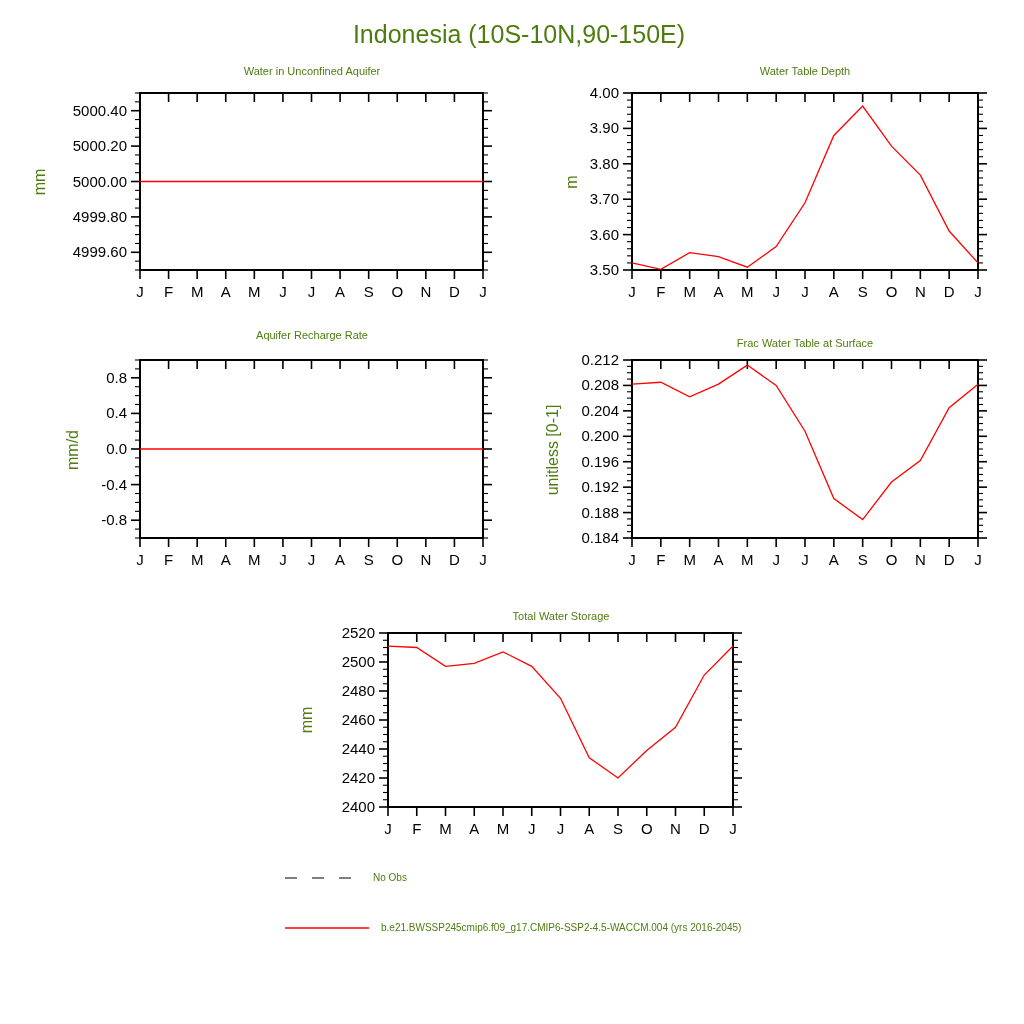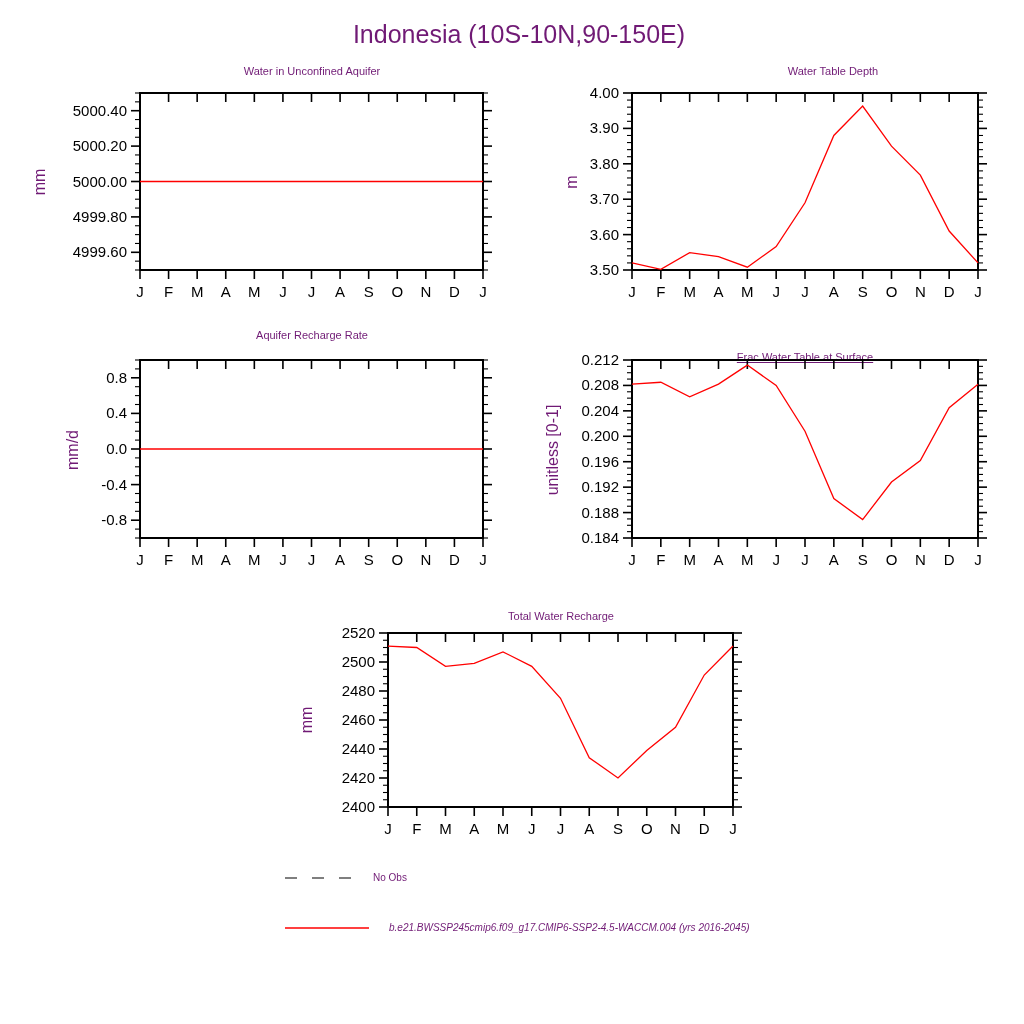--- a/index.html
+++ b/index.html
@@ -1,61 +1,61 @@
 <!DOCTYPE html>
 <html><head>
 <meta charset="utf-8">
 <style>
   html,body{margin:0;padding:0;background:#ffffff;}
   .canvas{
     position:relative;width:1024px;height:1024px;background:#ffffff;
-    font-family:"Liberation Sans",sans-serif;color:#701a75;overflow:hidden;
+    font-family:"Liberation Sans",sans-serif;color:#4d7c0f;overflow:hidden;
   }
   .main-title{
     position:absolute;left:519px;top:20px;transform:translateX(-50%);
     font-size:25px;white-space:nowrap;
   }
   .sub-title{
     position:absolute;transform:translateX(-50%);
     font-size:11px;white-space:nowrap;
   }
   #title-0{left:312px;top:65px;}
-  #title-1{left:805px;top:65px;margin-left:28px;}
+  #title-1{left:805px;top:65px;}
   #title-2{left:312px;top:329px;}
-  #title-3{left:805px;top:351px;text-decoration:underline;}
+  #title-3{left:805px;top:337px;}
   #title-4{left:561px;top:610px;}
   .ylab{
     position:absolute;transform:translate(-50%,-50%) rotate(-90deg);
     font-size:16px;white-space:nowrap;
   }
   #ylab-0{left:40px;top:182px;}
   #ylab-1{left:572px;top:182px;}
   #ylab-2{left:73px;top:450px;}
   #ylab-3{left:553px;top:450px;}
   #ylab-4{left:307px;top:720px;}
   #plots{position:absolute;left:0;top:0;}
   .legend-row{position:absolute;display:flex;align-items:center;}
   #legend-no-obs{left:285px;top:872px;text-align:right;}
   #legend-model{left:285px;top:922px;}
   #legend-no-obs .legend-label{margin-left:22px;}
-  #legend-model .legend-label{margin-left:20px;font-style:italic;}
+  #legend-model .legend-label{margin-left:12px;}
   .legend-label{font-size:10px;white-space:nowrap;}
 </style>
 </head>
 <body>
 
 <div class="canvas">
 
   <div class="main-title">Indonesia (10S-10N,90-150E)</div>
 
   <div class="sub-title" id="title-0">Water in Unconfined Aquifer</div>
   <div class="sub-title" id="title-1">Water Table Depth</div>
   <div class="sub-title" id="title-2">Aquifer Recharge Rate</div>
   <div class="sub-title" id="title-3">Frac Water Table at Surface</div>
-  <div class="sub-title" id="title-4">Total Water Recharge</div>
+  <div class="sub-title" id="title-4">Total Water Storage</div>
 
   <div class="ylab" id="ylab-0">mm</div>
   <div class="ylab" id="ylab-1">m</div>
   <div class="ylab" id="ylab-2">mm/d</div>
   <div class="ylab" id="ylab-3">unitless [0-1]</div>
   <div class="ylab" id="ylab-4">mm</div>
 
   <svg id="plots" width="1024" height="1024">
       <g>
         <g>

